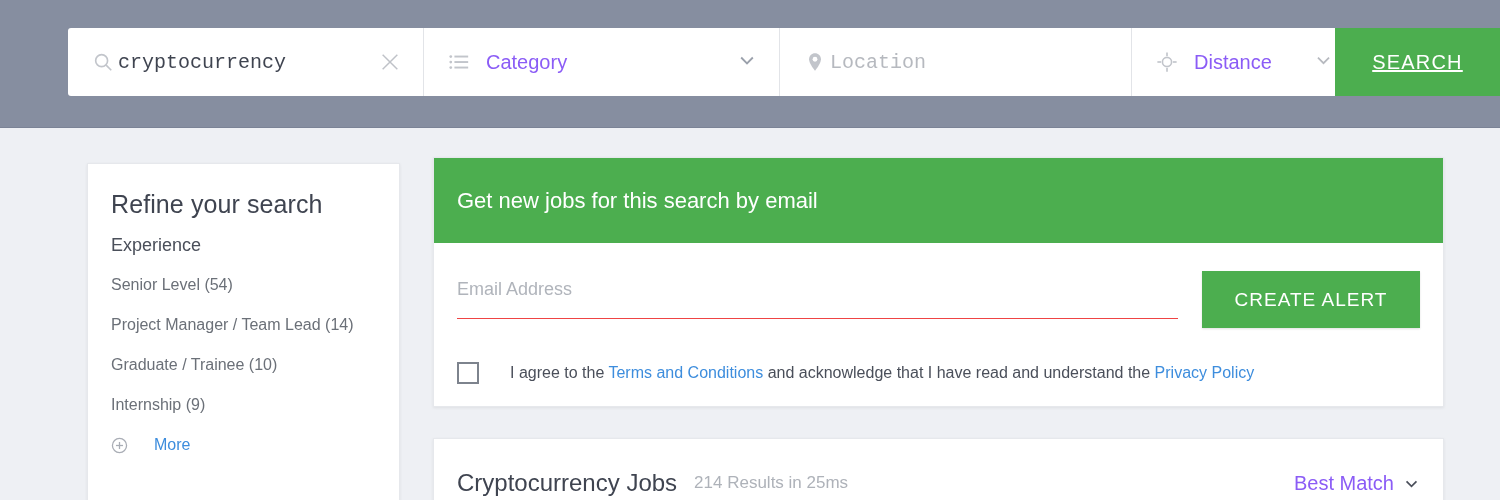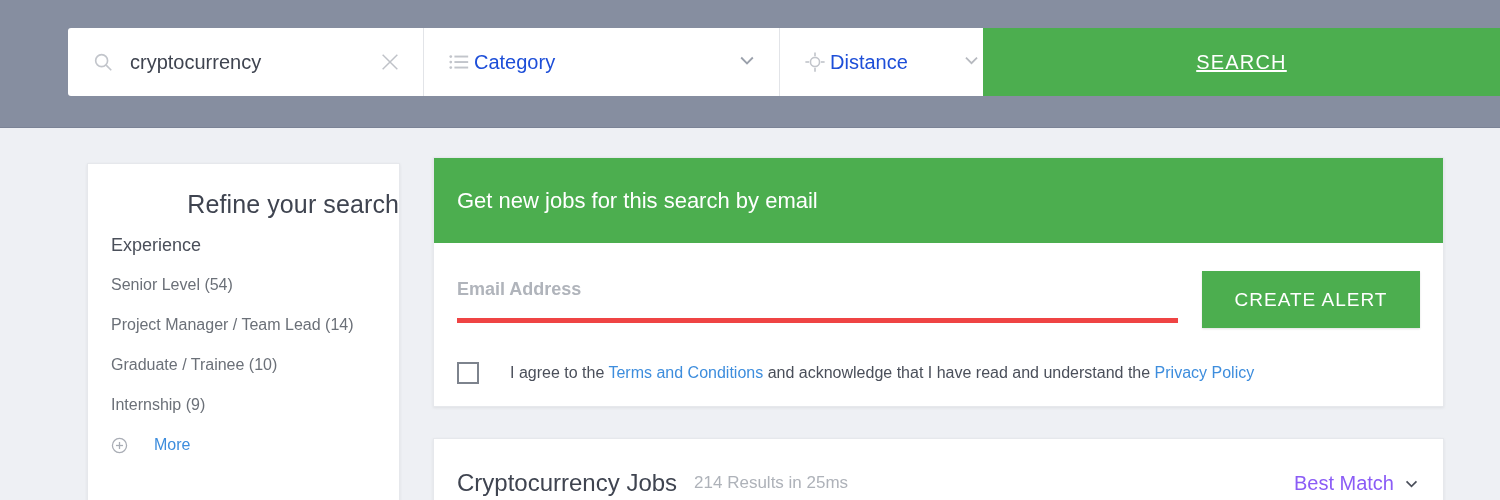--- a/index.html
+++ b/index.html
@@ -36,31 +36,31 @@
   .ficon {
     width: 26px; height: 26px;
     display: flex; align-items: center; justify-content: center;
     flex: 0 0 auto;
     color: #c2c5cb;
   }
   .ficon svg { display: block; }
 
   .finput {
     border: none; outline: none;
-    font-family: Liberation Sans, sans-serif;
+    font-family: Liberation Mono, monospace;
     font-size: 20px; color: #3f4450;
     background: transparent;
-    margin-left: 14px;
+    margin-left: 2px;
     width: 100%;
     padding: 0;
   }
   .finput::placeholder { color: #b6b9bf; }
   .fplaceholder {
-    font-size: 20px; color: #1d4ed8;
-    margin-left: 2px; white-space: nowrap;
+    font-size: 20px; color: #8b5cf6;
+    margin-left: 14px; white-space: nowrap;
   }
   .clear-x {
     position: absolute; right: 22px; top: 50%;
     transform: translateY(-50%);
     width: 22px; height: 22px;
     cursor: pointer; color: #bfc2c8;
   }
   .chev-field {
     position: absolute; right: 22px; top: 50%;
     transform: translateY(-50%);
@@ -91,21 +91,20 @@
     width: 313px; min-height: 400px;
     background: #ffffff;
     border: 1px solid #e6e8ec;
     box-shadow: 0 1px 3px rgba(0,0,0,0.07);
     padding: 26px 0 0 23px;
   }
   .sidebar h2 {
     font-size: 25px; font-weight: normal;
     color: #3f4450; letter-spacing: 0.1px;
     margin-bottom: 16px;
-    text-align: right;
   }
   .sidebar h3 {
     font-size: 18px; font-weight: normal;
     color: #4a4f5a;
     margin-bottom: 20px;
   }
   .facet {
     font-size: 16px; color: #6b7078;
     margin-bottom: 22px;
     cursor: pointer; white-space: nowrap;
@@ -132,26 +131,25 @@
     display: flex; align-items: center;
     padding-left: 23px;
     color: #ffffff;
     font-size: 22px;
   }
   .alert-body { padding: 28px 23px 22px 23px; }
   .alert-row { display: flex; align-items: flex-start; gap: 24px; }
   .email-wrap { flex: 1 1 auto; padding-top: 8px; }
   .email-input {
     width: 100%;
-    border: none; border-bottom: 5px solid #ef4444;
+    border: none; border-bottom: 1px solid #ef4444;
     outline: none; background: transparent;
     font-family: "Liberation Sans", sans-serif;
     font-size: 18px; color: #14532d;
     padding: 0 0 18px 0;
-    font-weight: bold;
   }
   .email-input::placeholder { color: #b0b4bb; }
   .create-btn {
     width: 218px; height: 57px;
     background: #4cae4f; color: #ffffff;
     border: none; outline: none; cursor: pointer;
     font-family: "Liberation Sans", sans-serif;
     font-size: 19px; letter-spacing: 1px;
     box-shadow: 0 1px 2px rgba(0,0,0,0.12);
   }
@@ -217,20 +215,29 @@
         </svg>
       </span>
       <span class="fplaceholder">Category</span>
       <span class="chev-field">
         <svg width="20" height="20" viewBox="0 0 24 24" fill="none" stroke="currentColor" stroke-width="2.2">
           <polyline points="5,9 12,16 19,9"></polyline>
         </svg>
       </span>
     </div>
 
+    <div class="field location">
+      <span class="ficon">
+        <svg width="22" height="22" viewBox="0 0 24 24" fill="currentColor">
+          <path d="M12 2.5c-3.6 0-6.5 2.9-6.5 6.5 0 4.9 6.5 12.5 6.5 12.5s6.5-7.6 6.5-12.5c0-3.6-2.9-6.5-6.5-6.5z"></path>
+          <circle cx="12" cy="9" r="2.6" fill="#ffffff"></circle>
+        </svg>
+      </span>
+      <input class="finput" id="loc-input" placeholder="Location" style="">
+    </div>
 
     <div class="field distance">
       <span class="ficon">
         <svg width="22" height="22" viewBox="0 0 24 24" fill="none" stroke="currentColor" stroke-width="1.8">
           <circle cx="12" cy="12" r="5"></circle>
           <line x1="12" y1="1.5" x2="12" y2="5.5"></line>
             <line x1="12" y1="18.5" x2="12" y2="22.5"></line>
           <line x1="1.5" y1="12" x2="5.5" y2="12"></line>
             <line x1="18.5" y1="12" x2="22.5" y2="12"></line>
         </svg>

